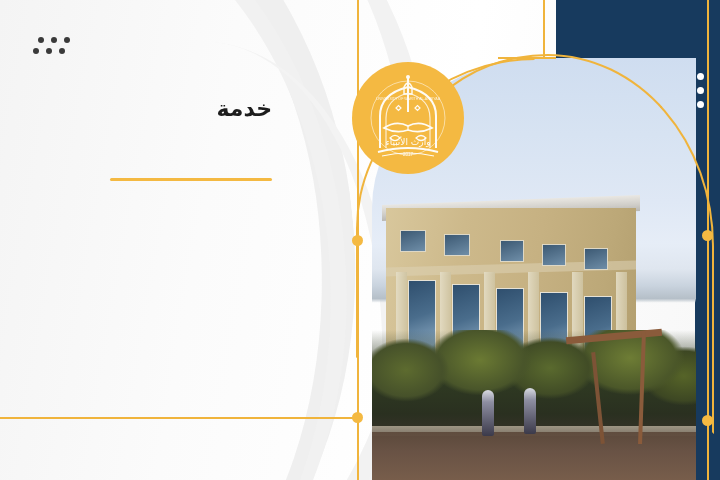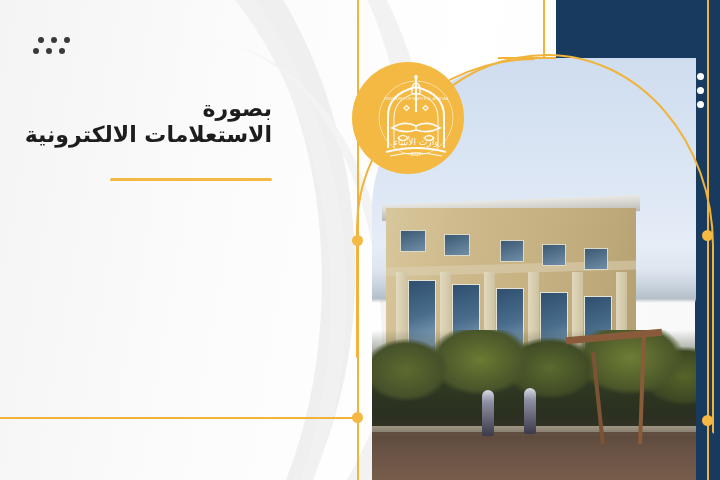--- a/index.html
+++ b/index.html
@@ -210,20 +210,21 @@
 
   
   .logo-circle {
     position: absolute;
     left: 352px; top: 62px;
     width: 112px; height: 112px;
     border-radius: 50%;
     background: #f4b942;
     display: flex;
     align-items: center;
+    justify-content: center;
   }
   .logo-circle svg { display:block; }
 
   
   .gold-vline {
     position: absolute;
     background: #f0b43c;
   }
   .gold-hline {
     position: absolute;
@@ -410,19 +411,18 @@
         <path d="M18 82 Q48 74 78 82" stroke-width="2"></path>
         <path d="M22 86 Q48 80 74 86" stroke-width="1"></path>
       </g>
       <text x="48" y="30" text-anchor="middle" font-size="3.6" fill="#ffffff" opacity="0.8" font-family="'Liberation Sans', sans-serif">UNIVERSITY OF WARITH AL-ANBIYAA</text>
       <text x="48" y="75" text-anchor="middle" font-size="9" fill="#ffffff" opacity="0.95" font-family="'DejaVu Sans', sans-serif">وارث الأنبياء</text>
       <text x="48" y="86" text-anchor="middle" font-size="4.5" fill="#ffffff" opacity="0.85" font-family="'Liberation Sans', sans-serif">2017</text>
     </svg>
   </div>
 
   <div class="title-block">
-    <div class="title-line-1">بصورة</div>
-    <div class="title-line-2">الاستعلامات الالكترونية</div>
+    <div class="title-line-1">خدمة</div>
   </div>
   <div class="title-rule"></div>
 
 
 </div>
 
 </body></html>

